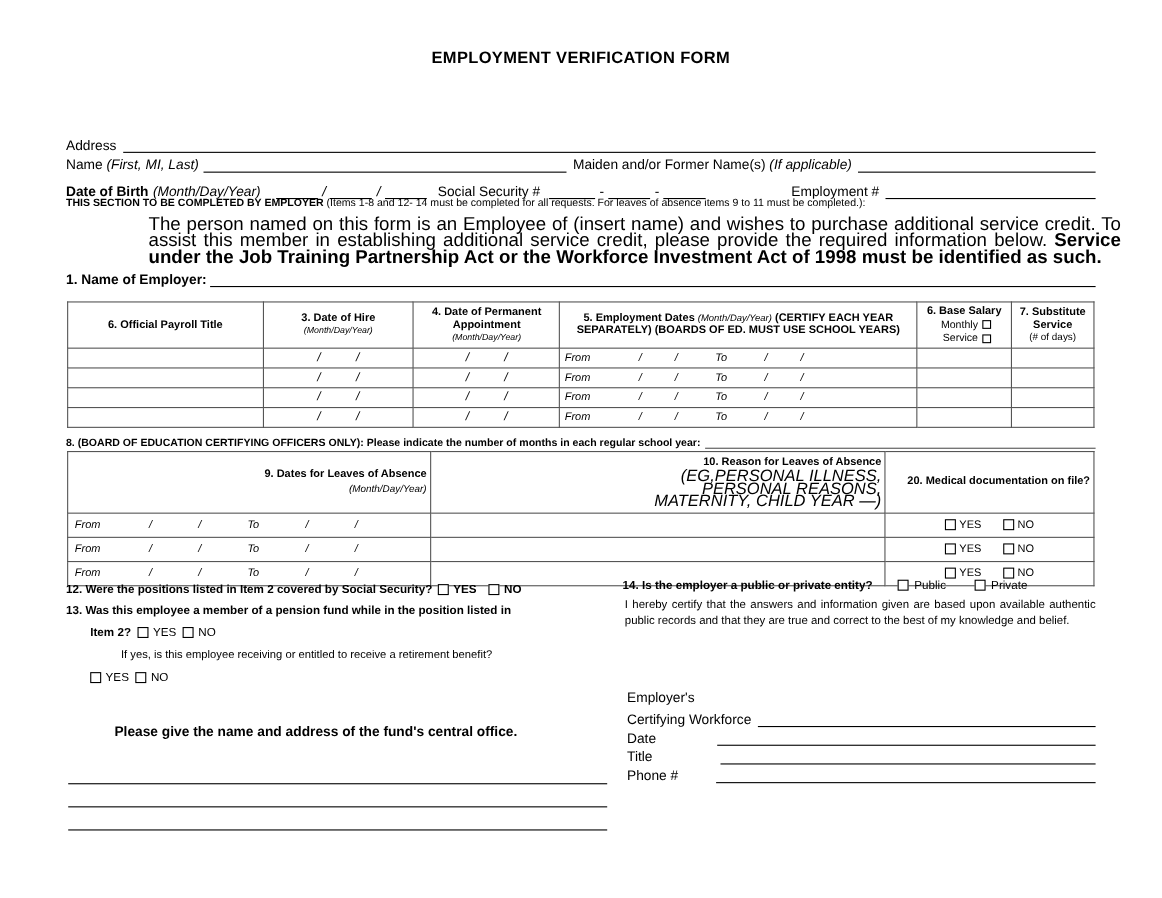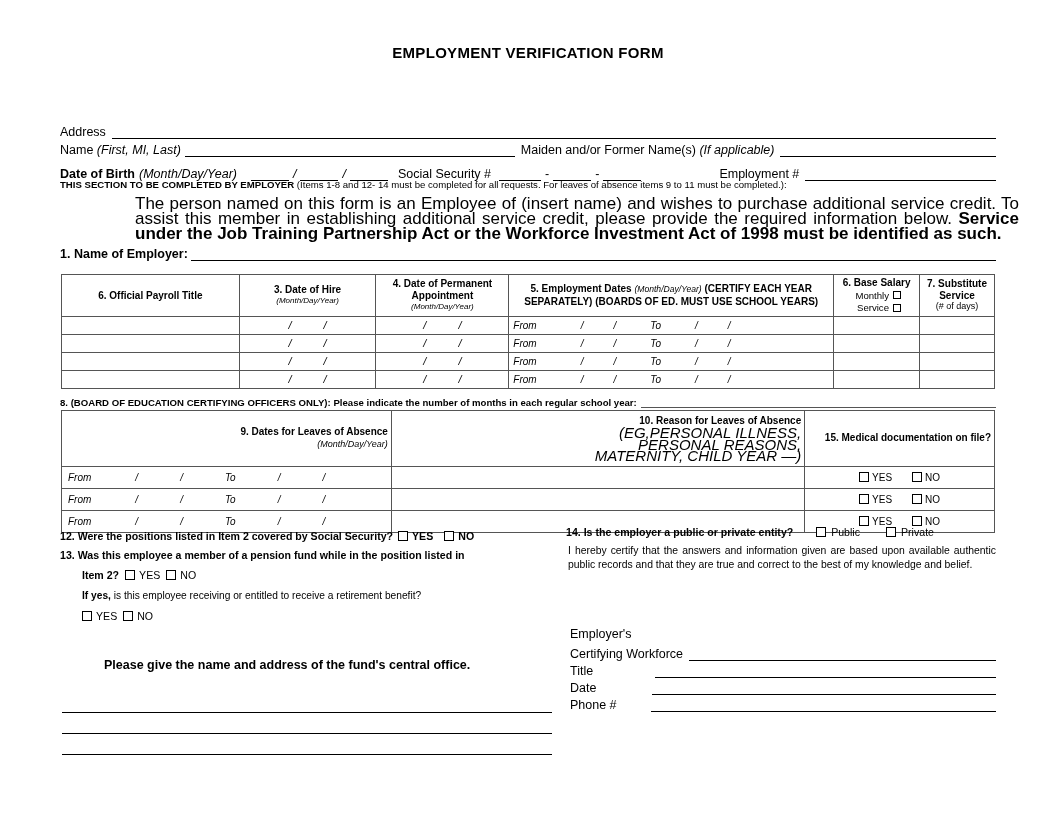--- a/index.html
+++ b/index.html
@@ -108,21 +108,21 @@
     position:absolute;left:60px;top:486px;width:500px;font-size:10.6px;font-weight:bold;
     display:flex;align-items:center;gap:5px;
   }
   #q12 .pair{display:flex;align-items:center;gap:4px;font-weight:bold;}
   #q13{position:absolute;left:60px;top:505px;width:500px;font-size:10.6px;}
   #q13 .q{font-weight:bold;}
   #q13 .l2{margin-top:8px;margin-left:22px;display:flex;align-items:center;gap:6px;font-size:10.6px;}
   #q13 .l2 .it{font-weight:bold;}
   #q13 .l2 .pair{display:flex;align-items:center;gap:4px;font-weight:normal;}
   #q13 .l3{margin-top:9px;margin-left:22px;font-size:10.2px;}
-  #q13 .l3 b{font-weight:bold;}
+  #q13 .l3 b{font-weight:normal;margin-left:28px;}
   #q13 .l4{margin-top:9px;margin-left:22px;display:flex;align-items:center;gap:6px;font-size:10.6px;}
   #q13 .l4 .pair{display:flex;align-items:center;gap:4px;}
 
   
   #fund{position:absolute;left:62px;top:614px;width:490px;}
   #fund .hd{font-size:12.5px;font-weight:bold;margin-left:42px;}
   #fund .ln{border-bottom:1px solid #000;height:20px;}
   #fund .ln.first{margin-top:20px;}
 
   
@@ -394,21 +394,21 @@
           <span>9. Dates for Leaves of Absence</span>
           <span class="sub">(Month/Day/Year)</span>
         </th>
         <th>
           <span>10. Reason for Leaves of Absence</span>
           <span class="subi">(EG,PERSONAL ILLNESS,</span>
           <span class="subi">PERSONAL REASONS,</span>
           <span class="subi">MATERNITY, CHILD YEAR —)</span>
         </th>
         <th>
-          <span>15. Medical documentation on file?</span>
+          <span>20. Medical documentation on file?</span>
         </th>
       </tr>
     </thead>
     <tbody id="leaveBody">
         <tr>
           <td class="lr">
             <div class="lft">
               <span class="ital" style="font-style:italic">From</span>
               <span style="font-style:italic;margin-left:44px">/</span>
               <span style="font-style:italic;margin-left:42px">/</span>
@@ -540,26 +540,26 @@
 
   <div id="certify">I hereby certify that the answers and information given are based upon available authentic public records and that they are true and correct to the best of my knowledge and belief.</div>
 
   <div id="sig">
     <div class="plain">Employer's</div>
     <div class="r">
       <span class="lb">Certifying Workforce</span>
       <span class="ul"></span>
     </div>
     <div class="r">
+      <span class="lb">Date</span>
+      <span class="ul" style="margin-left:56px;"></span>
+    </div>
+    <div class="r">
       <span class="lb">Title</span>
       <span class="ul" style="margin-left:62px;"></span>
-    </div>
-    <div class="r">
-      <span class="lb">Date</span>
-      <span class="ul" style="margin-left:56px;"></span>
     </div>
     <div class="r">
       <span class="lb">Phone #</span>
       <span class="ul" style="margin-left:34px;"></span>
     </div>
   </div>
 
   <div id="fund">
     <div class="hd">Please give the name and address of the fund's central office.</div>
     <div id="fundLines">

